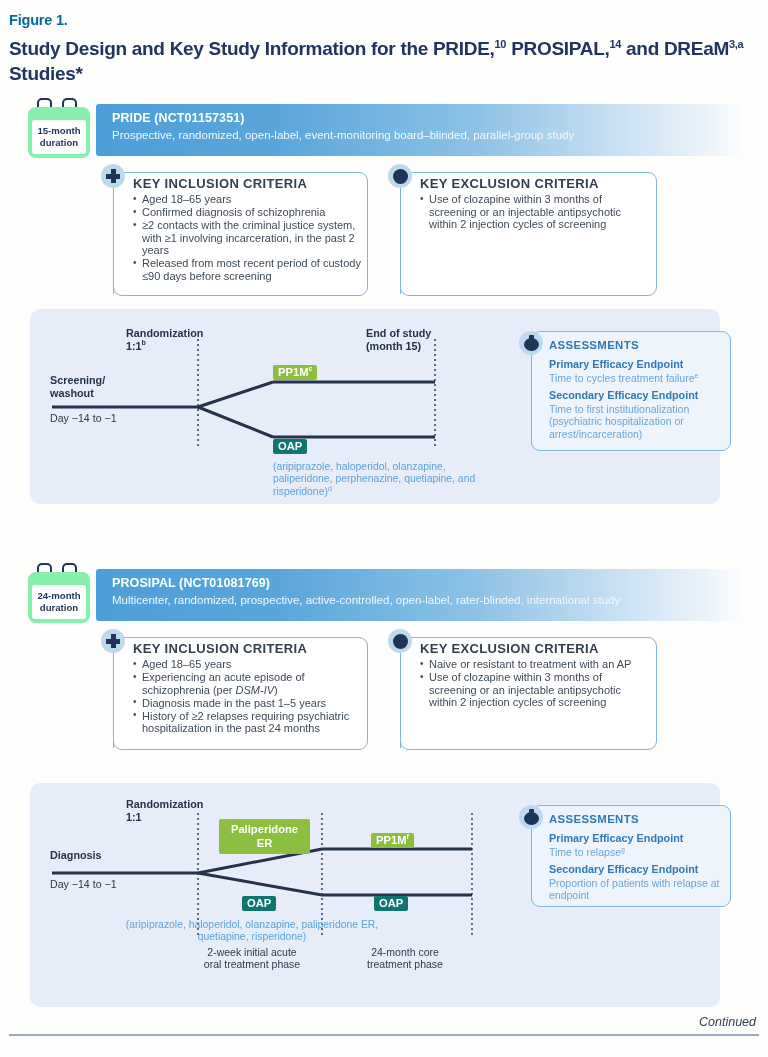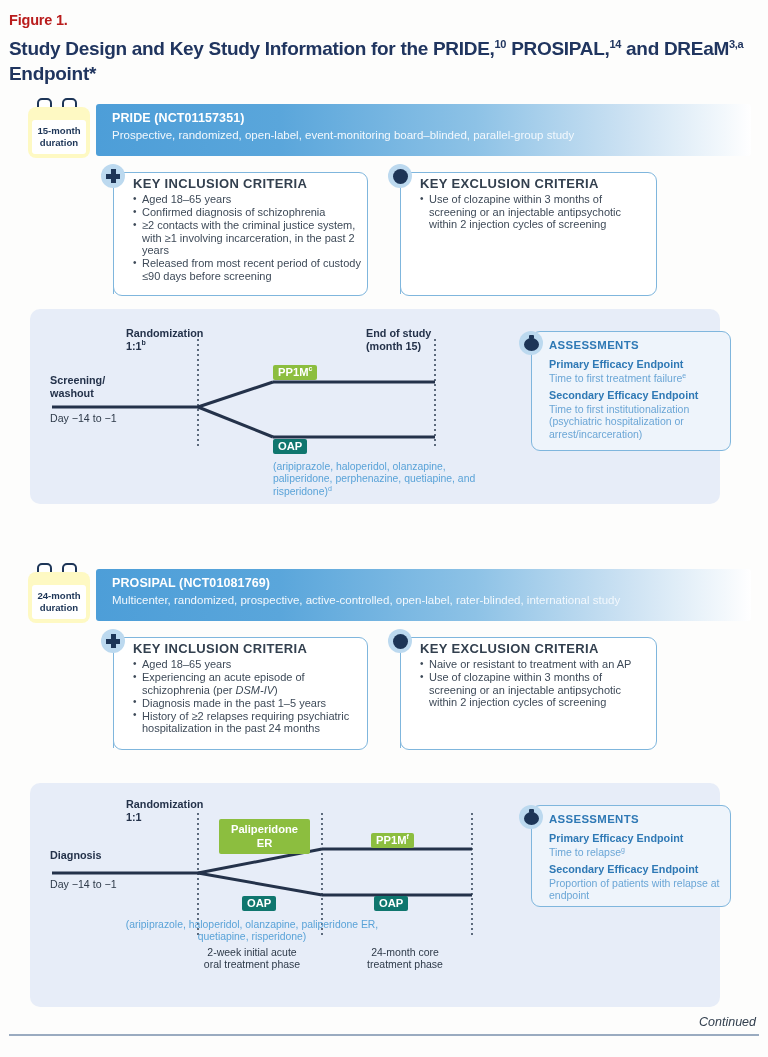--- a/index.html
+++ b/index.html
@@ -9,21 +9,21 @@
     font-family:"Liberation Sans", sans-serif;
     color:#2e3a49;
     position:relative;
     overflow:hidden;
   }
   .page{position:relative;width:768px;height:1057px;}
 
   
   .fig-label{
     position:absolute;left:9px;top:12px;
-    font-size:14.5px;font-weight:700;color:#b91c1c;
+    font-size:14.5px;font-weight:700;color:#0369a1;
     letter-spacing:-0.2px;
   }
   .fig-title{
     position:absolute;left:9px;top:36px;width:740px;
     font-size:19px;line-height:25px;font-weight:700;color:#20355f;
     letter-spacing:-0.3px;
   }
   .fig-title sup{font-size:11px;vertical-align:super;line-height:0;}
 
   
@@ -49,21 +49,21 @@
   
   .cal{
     position:absolute;left:22px;top:2px;width:72px;height:62px;
   }
   .cal-ring{position:absolute;width:11px;height:20px;border-radius:5px;
     background:#ffffff;border:2.5px solid #1d3557;top:0px;}
   .cal-ring.l{left:15px;}
   .cal-ring.r{left:40px;}
   .cal-body{
     position:absolute;left:6px;top:9px;width:62px;height:51px;
-    background:#fef9c3;border-radius:8px;
+    background:#86efac;border-radius:8px;
   }
   .cal-face{
     position:absolute;left:4px;top:13px;width:54px;height:34px;
     background:#ffffff;border-radius:3px;
     display:flex;flex-direction:column;align-items:center;justify-content:center;
     line-height:12px;
   }
   .cal-face span{font-size:9.6px;font-weight:700;color:#1d3557;white-space:nowrap;}
 
   
@@ -196,21 +196,21 @@
     font-size:12.5px;font-style:italic;color:#33404f;
   }
 </style>
 </head>
 <body>
 
 <div class="page">
 
   <div class="fig-label">Figure 1.</div>
   <div class="fig-title">
-    <span>Study Design and Key Study Information for the PRIDE,</span><sup>10</sup><span> PROSIPAL,</span><sup>14</sup><span> and DREaM</span><sup>3,a</sup><span> Endpoint*</span>
+    <span>Study Design and Key Study Information for the PRIDE,</span><sup>10</sup><span> PROSIPAL,</span><sup>14</sup><span> and DREaM</span><sup>3,a</sup><span> Studies*</span>
   </div>
 
   <div class="study" id="study-pride">
 
     <div class="cal">
       <div class="cal-ring l"></div>
       <div class="cal-ring r"></div>
       <div class="cal-body">
         <div class="cal-face">
           <span>15-month</span>
@@ -289,21 +289,21 @@
 
       <div class="assess-box" id="pride-assess"></div>
       <div class="stopwatch" id="pride-sw">
         <span class="glyph">
             <span class="stem"></span>
             <span class="face"></span>
           </span>
       </div>
       <div class="assess-title" style="left:519px;top:30px;">ASSESSMENTS</div>
       <div class="ep-head" style="left:519px;top:49px;">Primary Efficacy Endpoint</div>
-      <div class="ep-text" style="left:519px;top:63px;width:172px;"><span>Time to first treatment failure</span><sup>e</sup></div>
+      <div class="ep-text" style="left:519px;top:63px;width:172px;"><span>Time to cycles treatment failure</span><sup>e</sup></div>
       <div class="ep-head" style="left:519px;top:80px;">Secondary Efficacy Endpoint</div>
       <div class="ep-text" style="left:519px;top:94px;width:176px;">Time to first institutionalization (psychiatric hospitalization or arrest/incarceration)</div>
     </div>
   </div>
 
   <div class="study" id="study-prosipal">
 
     <div class="cal">
       <div class="cal-ring l"></div>
       <div class="cal-ring r"></div>

